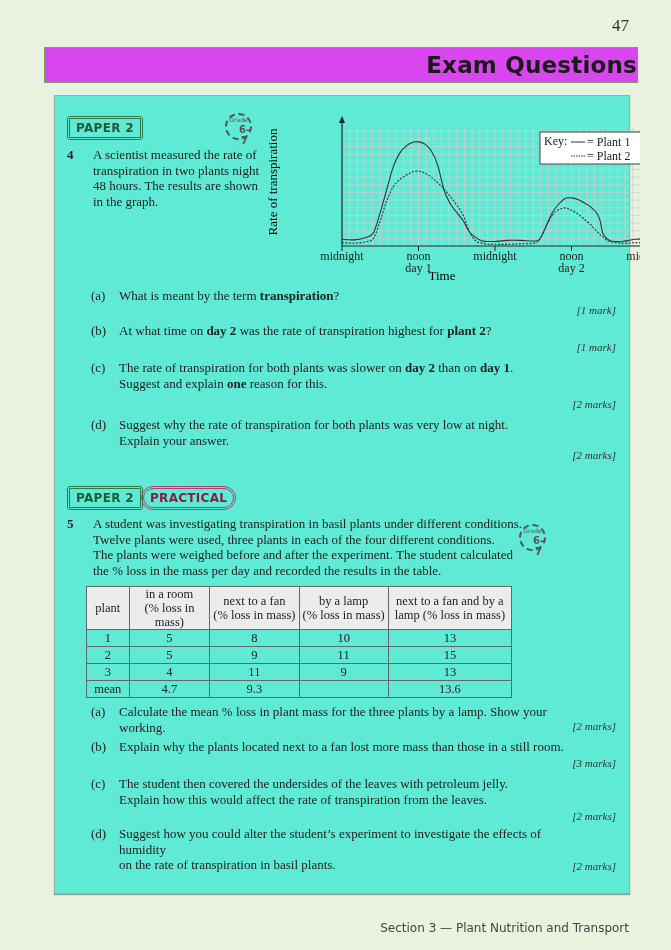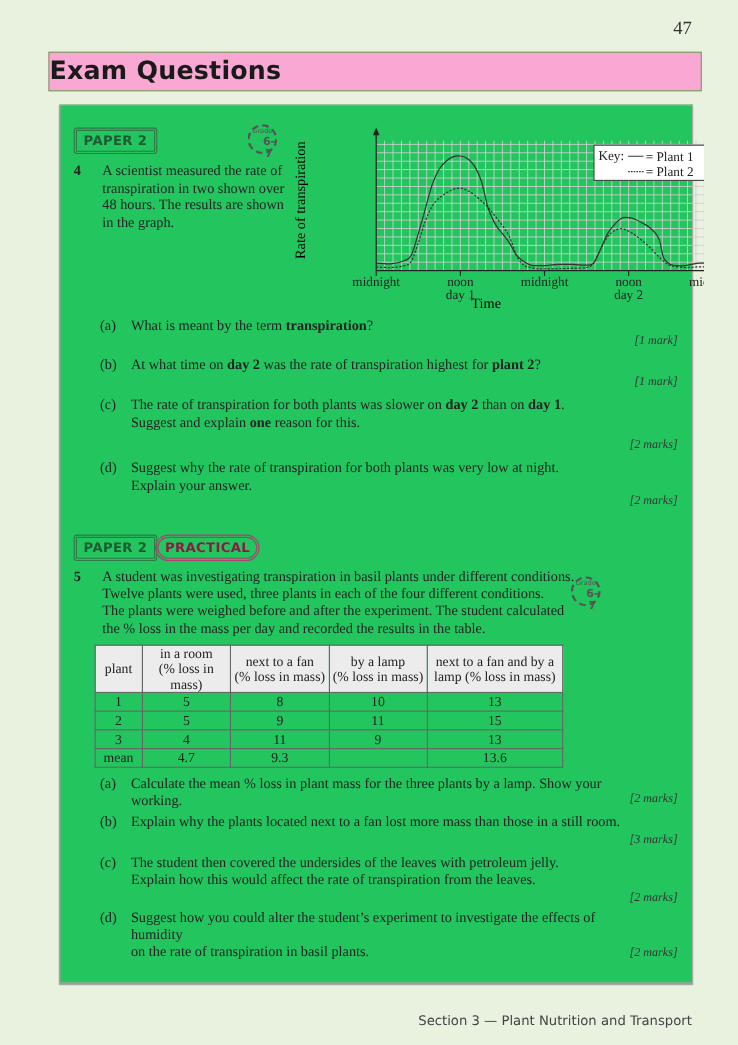--- a/index.html
+++ b/index.html
@@ -1,22 +1,22 @@
 <!DOCTYPE html>
 <html><head>
 <meta charset="utf-8">
 <style>
   html, body { margin:0; padding:0; }
   body { width:671px; height:950px; background:#e9f2df; position:relative; overflow:hidden;
          font-family:"Liberation Serif", serif; color:#222; }
   .page-num { position:absolute; right:42px; top:16px; font-size:17px; color:#333; }
-  .title-bar { position:absolute; left:44px; top:47px; width:594px; height:36px; background:#f9a8d4;
-               border:1px solid #7d9a62; box-sizing:border-box; text-align:left; }
+  .title-bar { position:absolute; left:44px; top:47px; width:594px; height:36px; background:#d946ef;
+               border:1px solid #7d9a62; box-sizing:border-box; text-align:right; }
   .title-bar span { font-family:"DejaVu Sans", sans-serif; font-weight:bold; font-size:23px; line-height:35px; color:#1a1a1a; letter-spacing:0.2px; }
-  .panel { position:absolute; left:54px; top:95px; width:576px; height:799px; background:#22c55e;
+  .panel { position:absolute; left:54px; top:95px; width:576px; height:799px; background:#5eead4;
            border:1px solid #a9a9a0; box-shadow:0 1px 1px #999; box-sizing:border-box; }
   .badge { position:absolute; font-family:"DejaVu Sans", sans-serif; font-weight:bold; font-size:12px;
            padding:2px 6px; border-radius:3px; letter-spacing:0.3px; }
   .badge.paper { color:#1e5a33; border:3px double #2d7a47; }
   .badge.practical { color:#8a1c44; border:3px double #a8436b; }
   .grade { position:absolute; width:27px; height:27px; border-radius:50%; border:2px dashed #555;
            box-sizing:border-box; text-align:center; font-family:"DejaVu Sans", sans-serif; color:#555; }
   .grade .g { font-size:6px; display:block; line-height:8px; margin-top:1px; }
   .grade .n { font-size:10px; font-weight:bold; display:block; line-height:11px;margin-left:12px; }
   .qnum { position:absolute; font-weight:bold; font-size:13px; }
@@ -44,21 +44,21 @@
 <div class="panel">
 
   <div class="badge paper" style="left:12px;top:20px;">PAPER 2</div>
   <div class="grade" style="left:170px;top:17px;">
     <span class="g">Grade</span>
     <span class="n">6-7</span>
   </div>
   <div class="qnum" style="left:12px;top:51px;">4</div>
   <div class="qtext" style="left:38px;top:51px;width:170px;">
     <div>A scientist measured the rate of</div>
-    <div>transpiration in two shown over</div>
+    <div>transpiration in two plants night</div>
     <div>48 hours.  The results are shown</div>
     <div>in the graph.</div>
   </div>
 
   <svg id="chart" width="380" height="195" style="position:absolute;left:205px;top:14px;" xmlns="http://www.w3.org/2000/svg">
     <g id="grid">
         <line x1="82" y1="18" x2="82" y2="136" stroke="#cfcfcf" stroke-width="0.8"></line>
         <line x1="89.65" y1="18" x2="89.65" y2="136" stroke="#cfcfcf" stroke-width="0.8"></line>
         <line x1="97.30000000000001" y1="18" x2="97.30000000000001" y2="136" stroke="#cfcfcf" stroke-width="0.8"></line>
         <line x1="104.95000000000002" y1="18" x2="104.95000000000002" y2="136" stroke="#cfcfcf" stroke-width="0.8"></line>

